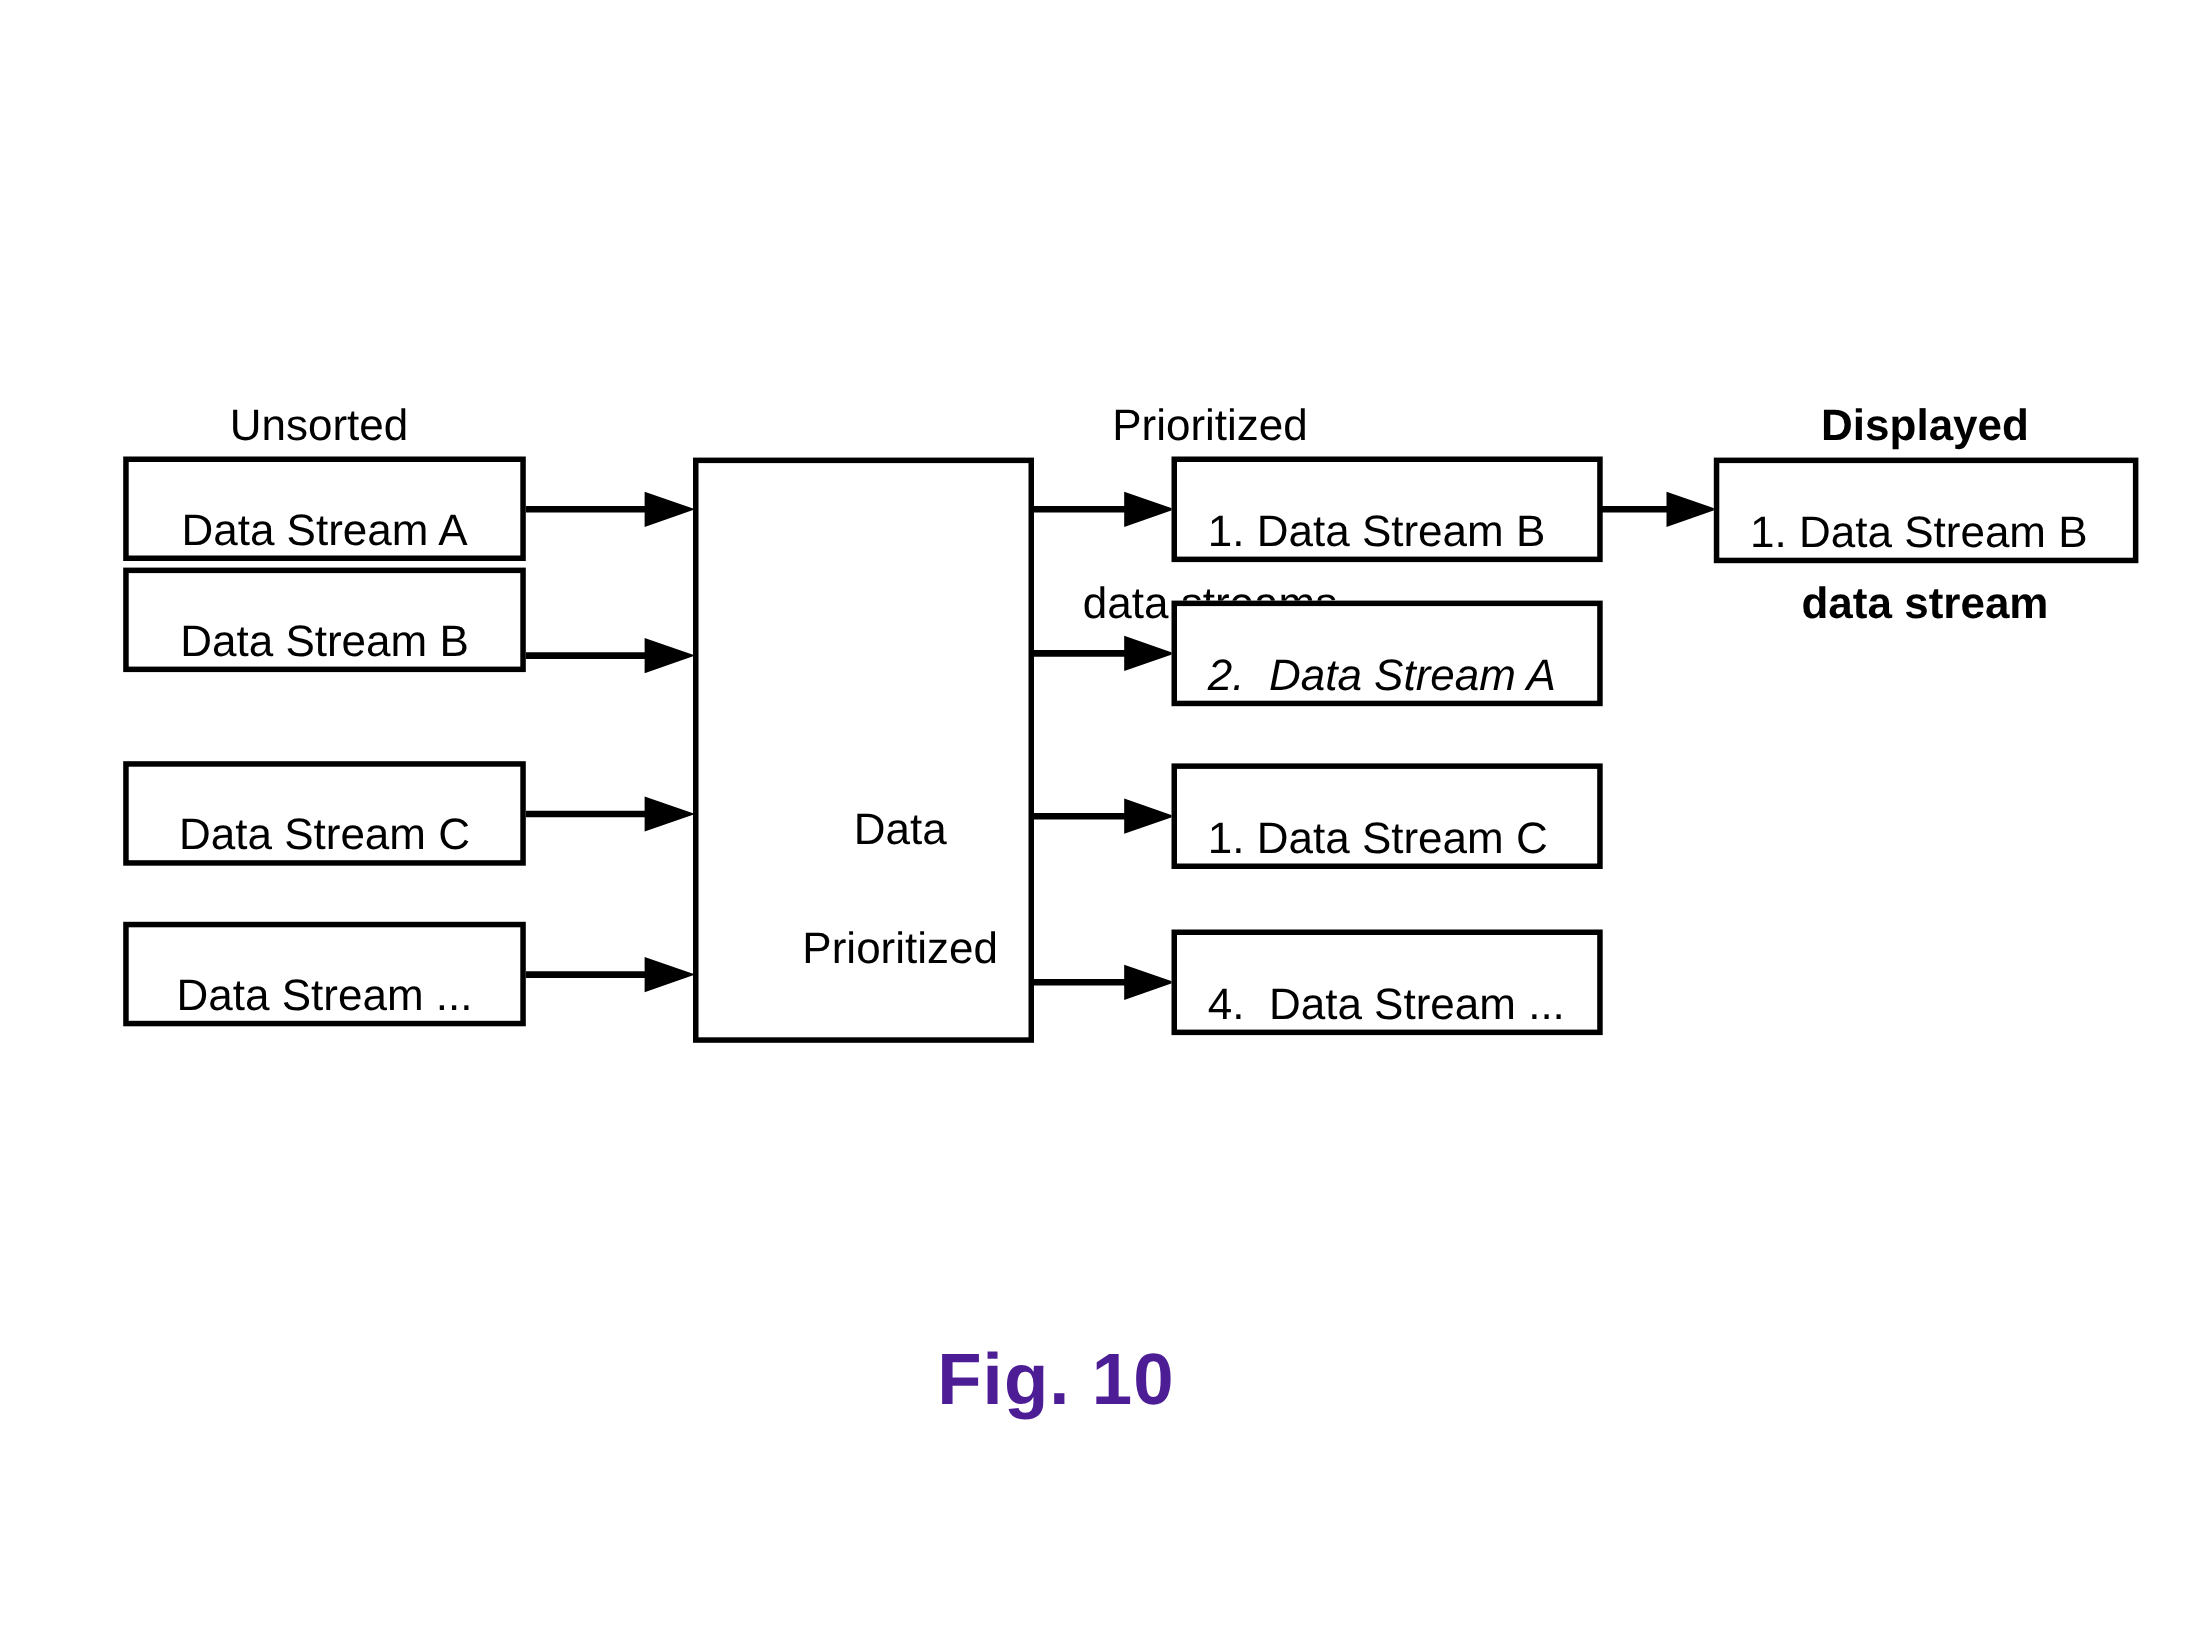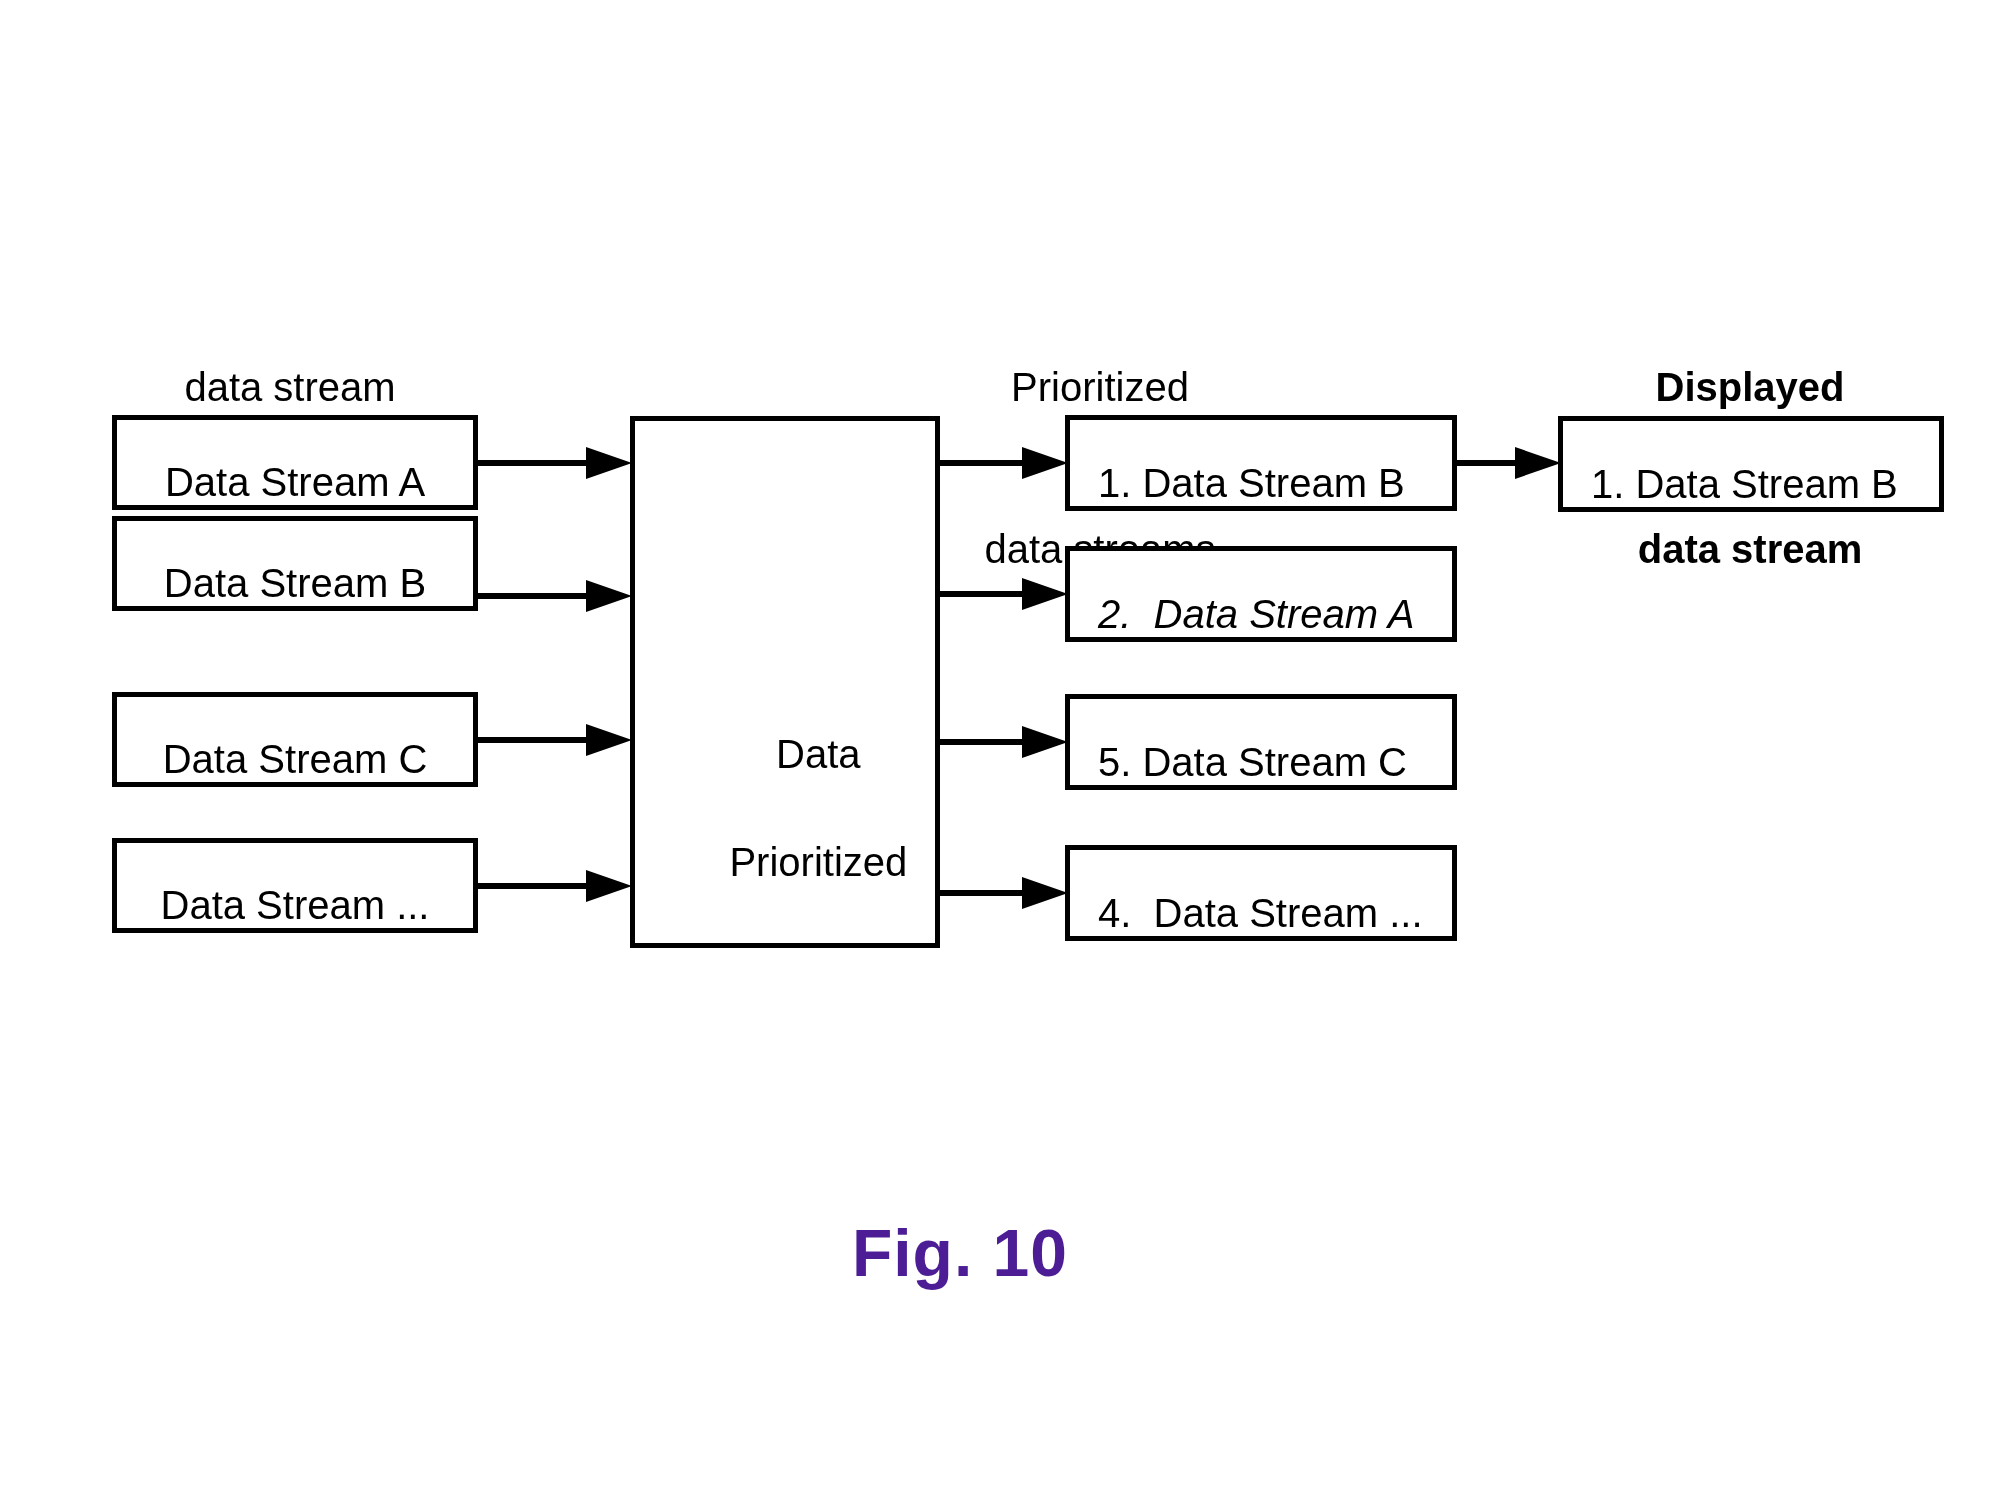--- a/index.html
+++ b/index.html
@@ -136,20 +136,21 @@
     color: #4c1d95;
     white-space: pre;
   }
 </style>
 </head>
 <body>
 
 <div id="page">
 
   <div id="header-unsorted" class="col-header">
+    <span class="hline">Unsorted</span>
     <span class="hline">data stream</span>
   </div>
 
   <div id="header-prioritized" class="col-header">
     <span class="hline">Prioritized</span>
     <span class="hline">data streams</span>
   </div>
 
   <div id="header-displayed" class="col-header">
     <span class="hline">Displayed</span>
@@ -226,21 +227,21 @@
     </svg>
   </div>
 
   <div id="box-prio-1" class="node-box prio-box">
     <span class="box-label">1. Data Stream B</span>
   </div>
   <div id="box-prio-2" class="node-box prio-box">
     <span class="box-label">2.  Data Stream A</span>
   </div>
   <div id="box-prio-3" class="node-box prio-box">
-    <span class="box-label">5. Data Stream C</span>
+    <span class="box-label">1. Data Stream C</span>
   </div>
   <div id="box-prio-4" class="node-box prio-box">
     <span class="box-label">4.  Data Stream ...</span>
   </div>
 
   <div id="arrow-display" class="arrow">
     <svg width="106" height="44" viewBox="0 0 106 44" xmlns="http://www.w3.org/2000/svg">
       <line x1="0" y1="22" x2="74" y2="22" stroke="#000000" stroke-width="6"></line>
       <polygon points="60,6 106,22 60,38" fill="#000000"></polygon>
     </svg>

